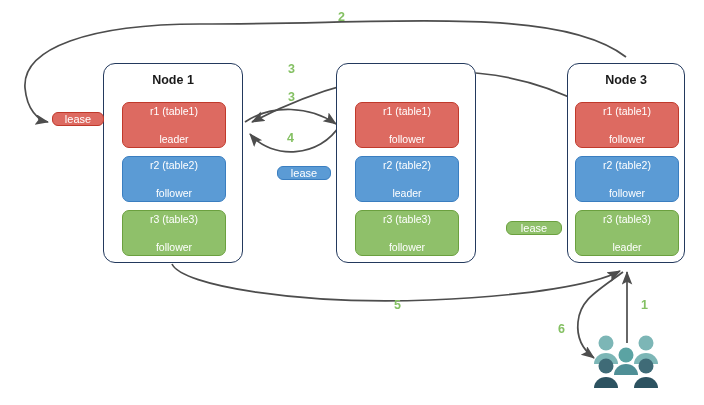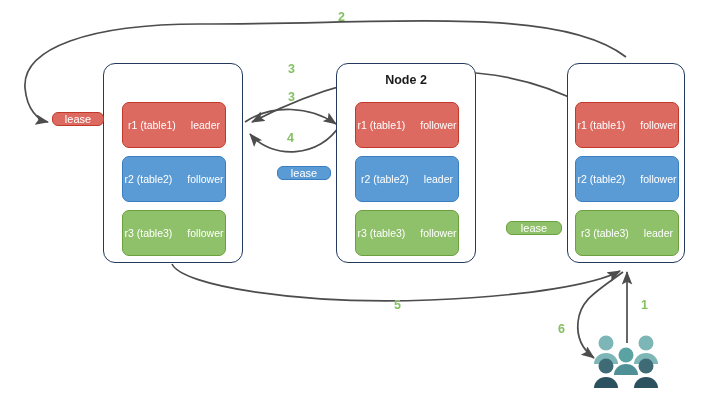--- a/index.html
+++ b/index.html
@@ -41,21 +41,21 @@
     color: #1a1a1a;
   }
   .replica {
     position: absolute;
     box-sizing: border-box;
     left: 18px;
     width: 104px;
     height: 46px;
     border-radius: 7px;
     display: flex;
-    flex-direction: row;
+    flex-direction: column;
     align-items: center;
     justify-content: center;
     font-size: 10.5px;
     line-height: 13px;
     color: #ffffff;
     text-align: center;
     gap: 15px;
   }
   .replica.r1 { background: #dd6a61; border: 1.3px solid #c0392b; }
   .replica.r2 { background: #5b9bd5; border: 1.3px solid #3a7ec0; text-align: right; }
@@ -112,51 +112,52 @@
     <path d="M 340,125 C 320,158 272,160 250,134" fill="none" stroke="#4d4d4d" stroke-width="1.7" marker-end="url(#ah)"></path>
 
     <path d="M 172,264 C 182,286 300,305 430,300 C 530,296 596,284 620,271" fill="none" stroke="#4d4d4d" stroke-width="1.7" marker-end="url(#ah)"></path>
 
     <path d="M 627,343 L 627,272" fill="none" stroke="#4d4d4d" stroke-width="1.7" marker-end="url(#ah)"></path>
 
     <path d="M 623,272 C 596,292 580,300 578,322 C 576,342 586,352 594,358" fill="none" stroke="#4d4d4d" stroke-width="1.7" marker-end="url(#ah)"></path>
   </svg>
 
   <div class="node" style="left:103px; top:63px; width:140px; height:200px;">
+    <div class="node-title">Node 1</div>
     <div class="replica r1" style="top:38px;">
       <span class="ln">r1 (table1)</span>
       <span class="ln">leader</span>
     </div>
     <div class="replica r2" style="top:92px;">
       <span class="ln">r2 (table2)</span>
       <span class="ln">follower</span>
     </div>
     <div class="replica r3" style="top:146px;">
       <span class="ln">r3 (table3)</span>
       <span class="ln">follower</span>
     </div>
   </div>
 
   <div class="node" style="left:336px; top:63px; width:140px; height:200px;">
-    <div class="node-title">Node 2</div>
     <div class="replica r1" style="top:38px;">
       <span class="ln">r1 (table1)</span>
       <span class="ln">follower</span>
     </div>
     <div class="replica r2" style="top:92px;">
       <span class="ln">r2 (table2)</span>
       <span class="ln">leader</span>
     </div>
     <div class="replica r3" style="top:146px;">
       <span class="ln">r3 (table3)</span>
       <span class="ln">follower</span>
     </div>
   </div>
 
   <div class="node" style="left:567px; top:63px; width:118px; height:200px;">
+    <div class="node-title">Node 3</div>
     <div class="replica r1" style="top:38px; left:7px;">
       <span class="ln">r1 (table1)</span>
       <span class="ln">follower</span>
     </div>
     <div class="replica r2" style="top:92px; left:7px;">
       <span class="ln">r2 (table2)</span>
       <span class="ln">follower</span>
     </div>
     <div class="replica r3" style="top:146px; left:7px;">
       <span class="ln">r3 (table3)</span>

